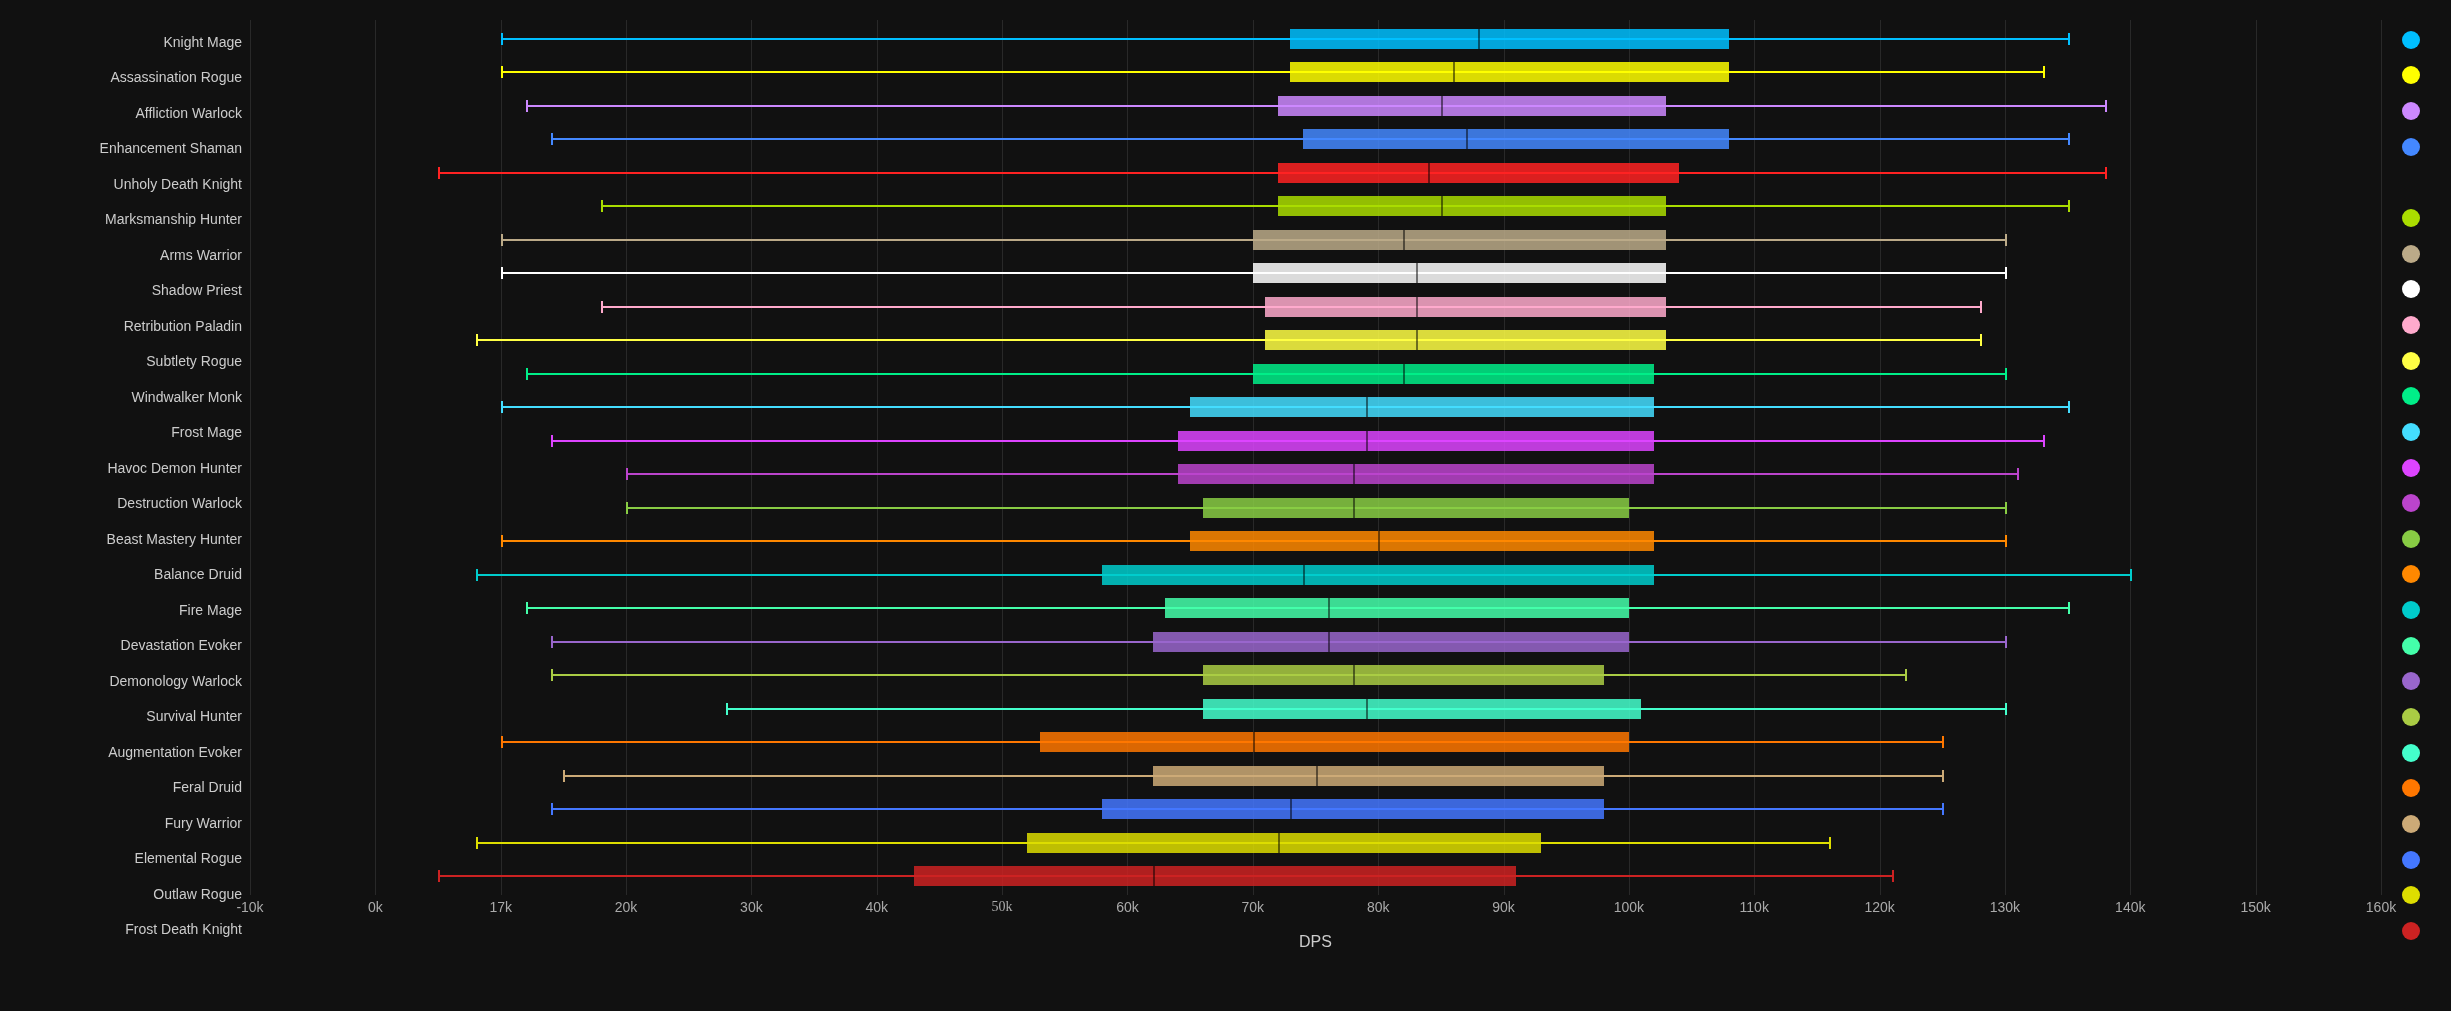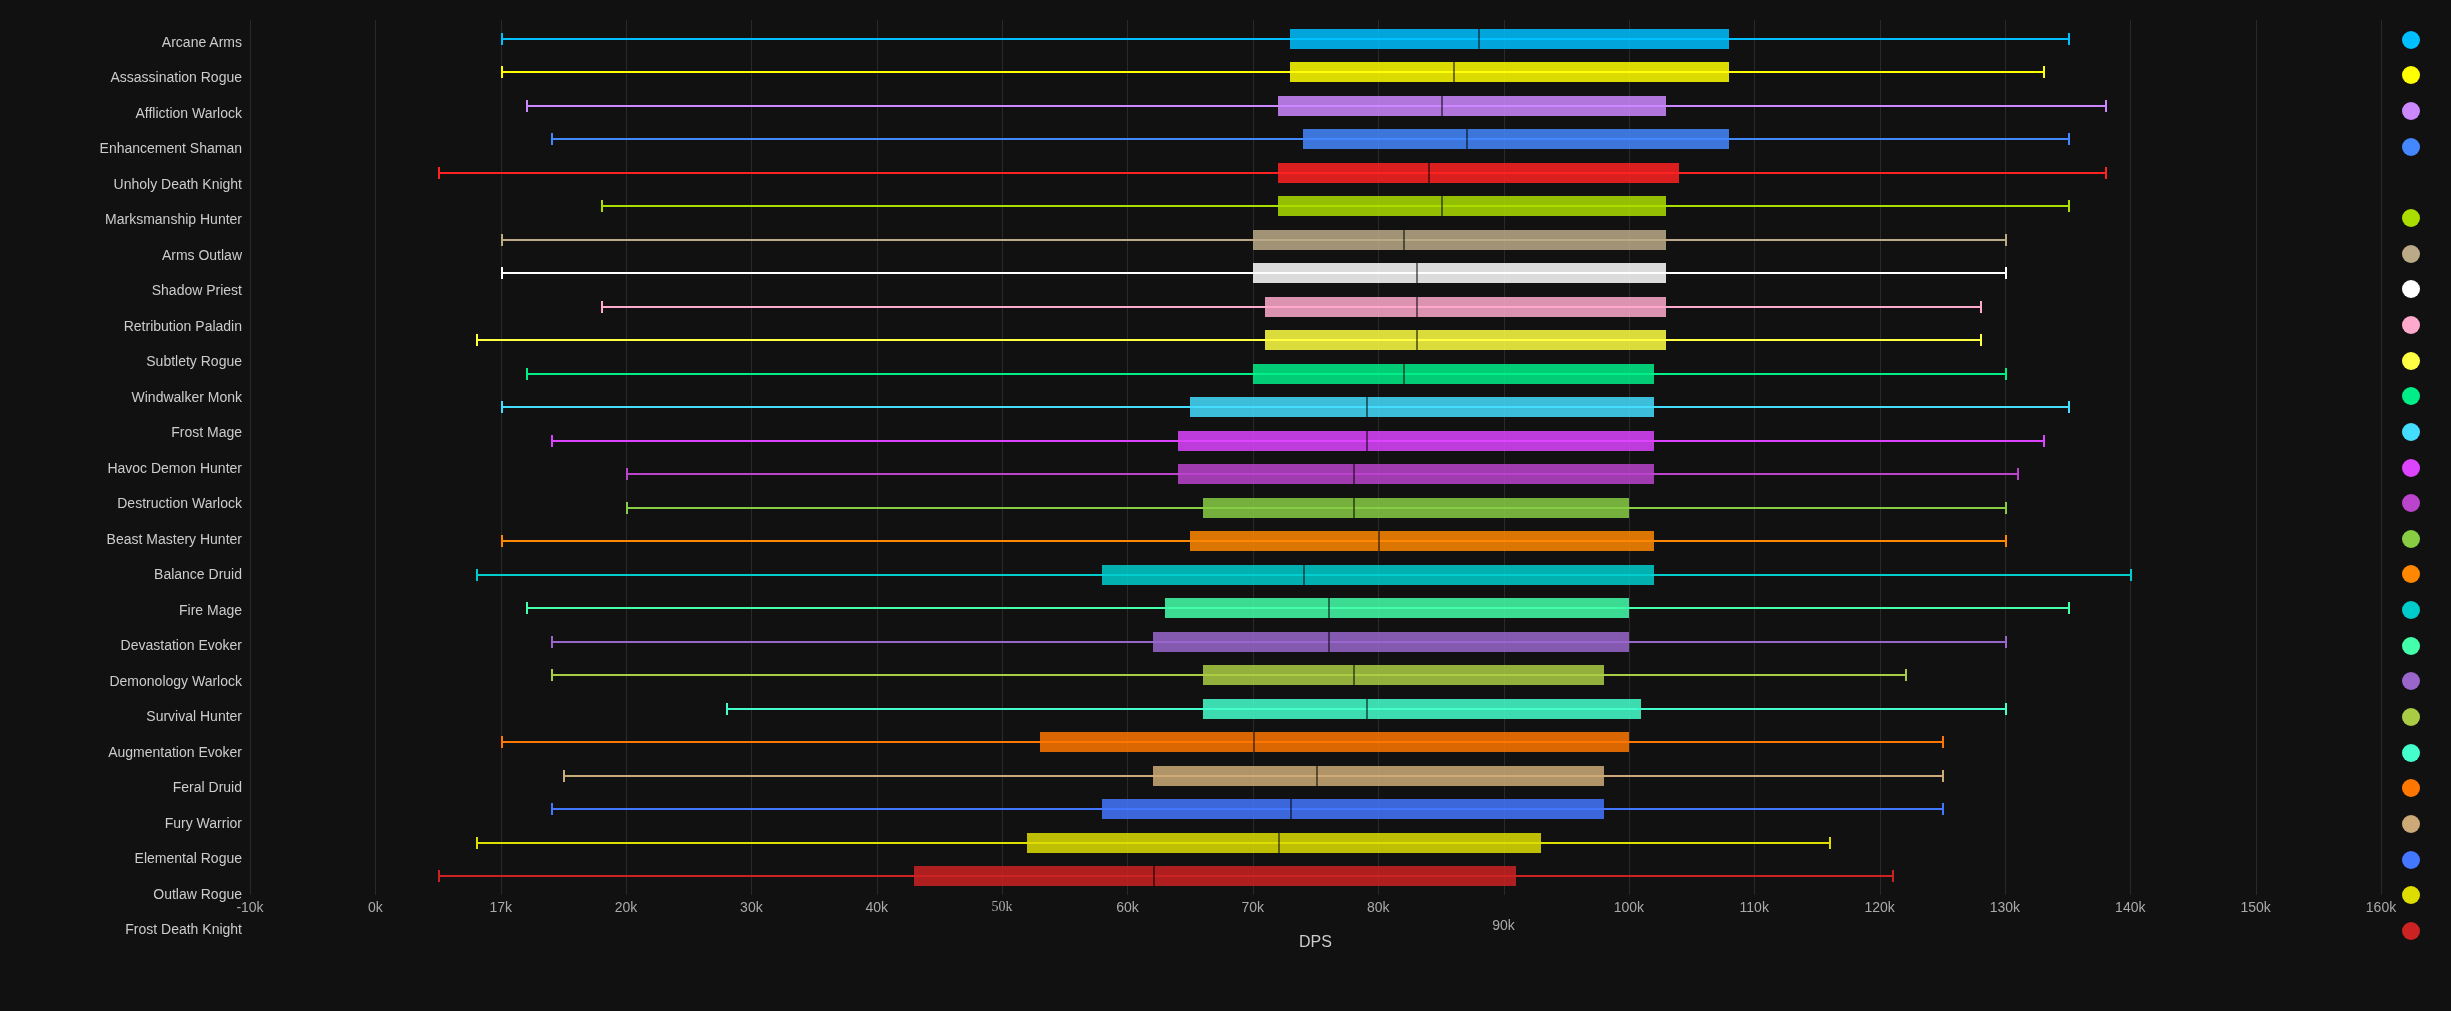--- a/index.html
+++ b/index.html
@@ -132,27 +132,27 @@
       width: 18px;
       height: 18px;
       border-radius: 50%;
     }
   </style>
 </head>
 <body>
 
 <div class="chart-container">
   <div class="y-labels" id="y-labels">
-      <div class="y-label">Arcane Arms</div>
+      <div class="y-label">Knight Mage</div>
       <div class="y-label">Assassination Rogue</div>
       <div class="y-label">Affliction Warlock</div>
       <div class="y-label">Enhancement Shaman</div>
       <div class="y-label">Unholy Death Knight</div>
       <div class="y-label">Marksmanship Hunter</div>
-      <div class="y-label">Arms Outlaw</div>
+      <div class="y-label">Arms Warrior</div>
       <div class="y-label">Shadow Priest</div>
       <div class="y-label">Retribution Paladin</div>
       <div class="y-label">Subtlety Rogue</div>
       <div class="y-label">Windwalker Monk</div>
       <div class="y-label">Frost Mage</div>
       <div class="y-label">Havoc Demon Hunter</div>
       <div class="y-label">Destruction Warlock</div>
       <div class="y-label">Beast Mastery Hunter</div>
       <div class="y-label">Balance Druid</div>
       <div class="y-label">Fire Mage</div>
@@ -377,21 +377,21 @@
         <div class="x-tick" style="left: 0%;">-10k</div>
         <div class="x-tick" style="left: 5.8824%;">0k</div>
         <div class="x-tick" style="left: 11.7647%;">17k</div>
         <div class="x-tick" style="left: 17.6471%;">20k</div>
         <div class="x-tick" style="left: 23.5294%;">30k</div>
         <div class="x-tick" style="left: 29.4118%;">40k</div>
         <div class="x-tick" style="left: 35.2941%; font-family: Liberation Serif, serif;">50k</div>
         <div class="x-tick" style="left: 41.1765%;">60k</div>
         <div class="x-tick" style="left: 47.0588%;">70k</div>
         <div class="x-tick" style="left: 52.9412%;">80k</div>
-        <div class="x-tick" style="left: 58.8235%; margin-top: 18px;">90k</div>
+        <div class="x-tick" style="left: 58.8235%;">90k</div>
         <div class="x-tick" style="left: 64.7059%;">100k</div>
         <div class="x-tick" style="left: 70.5882%;">110k</div>
         <div class="x-tick" style="left: 76.4706%;">120k</div>
         <div class="x-tick" style="left: 82.3529%;">130k</div>
         <div class="x-tick" style="left: 88.2353%;">140k</div>
         <div class="x-tick" style="left: 94.1176%;">150k</div>
         <div class="x-tick" style="left: 100%;">160k</div>
       </div>
     <div class="x-axis-label">DPS</div>
   </div>

